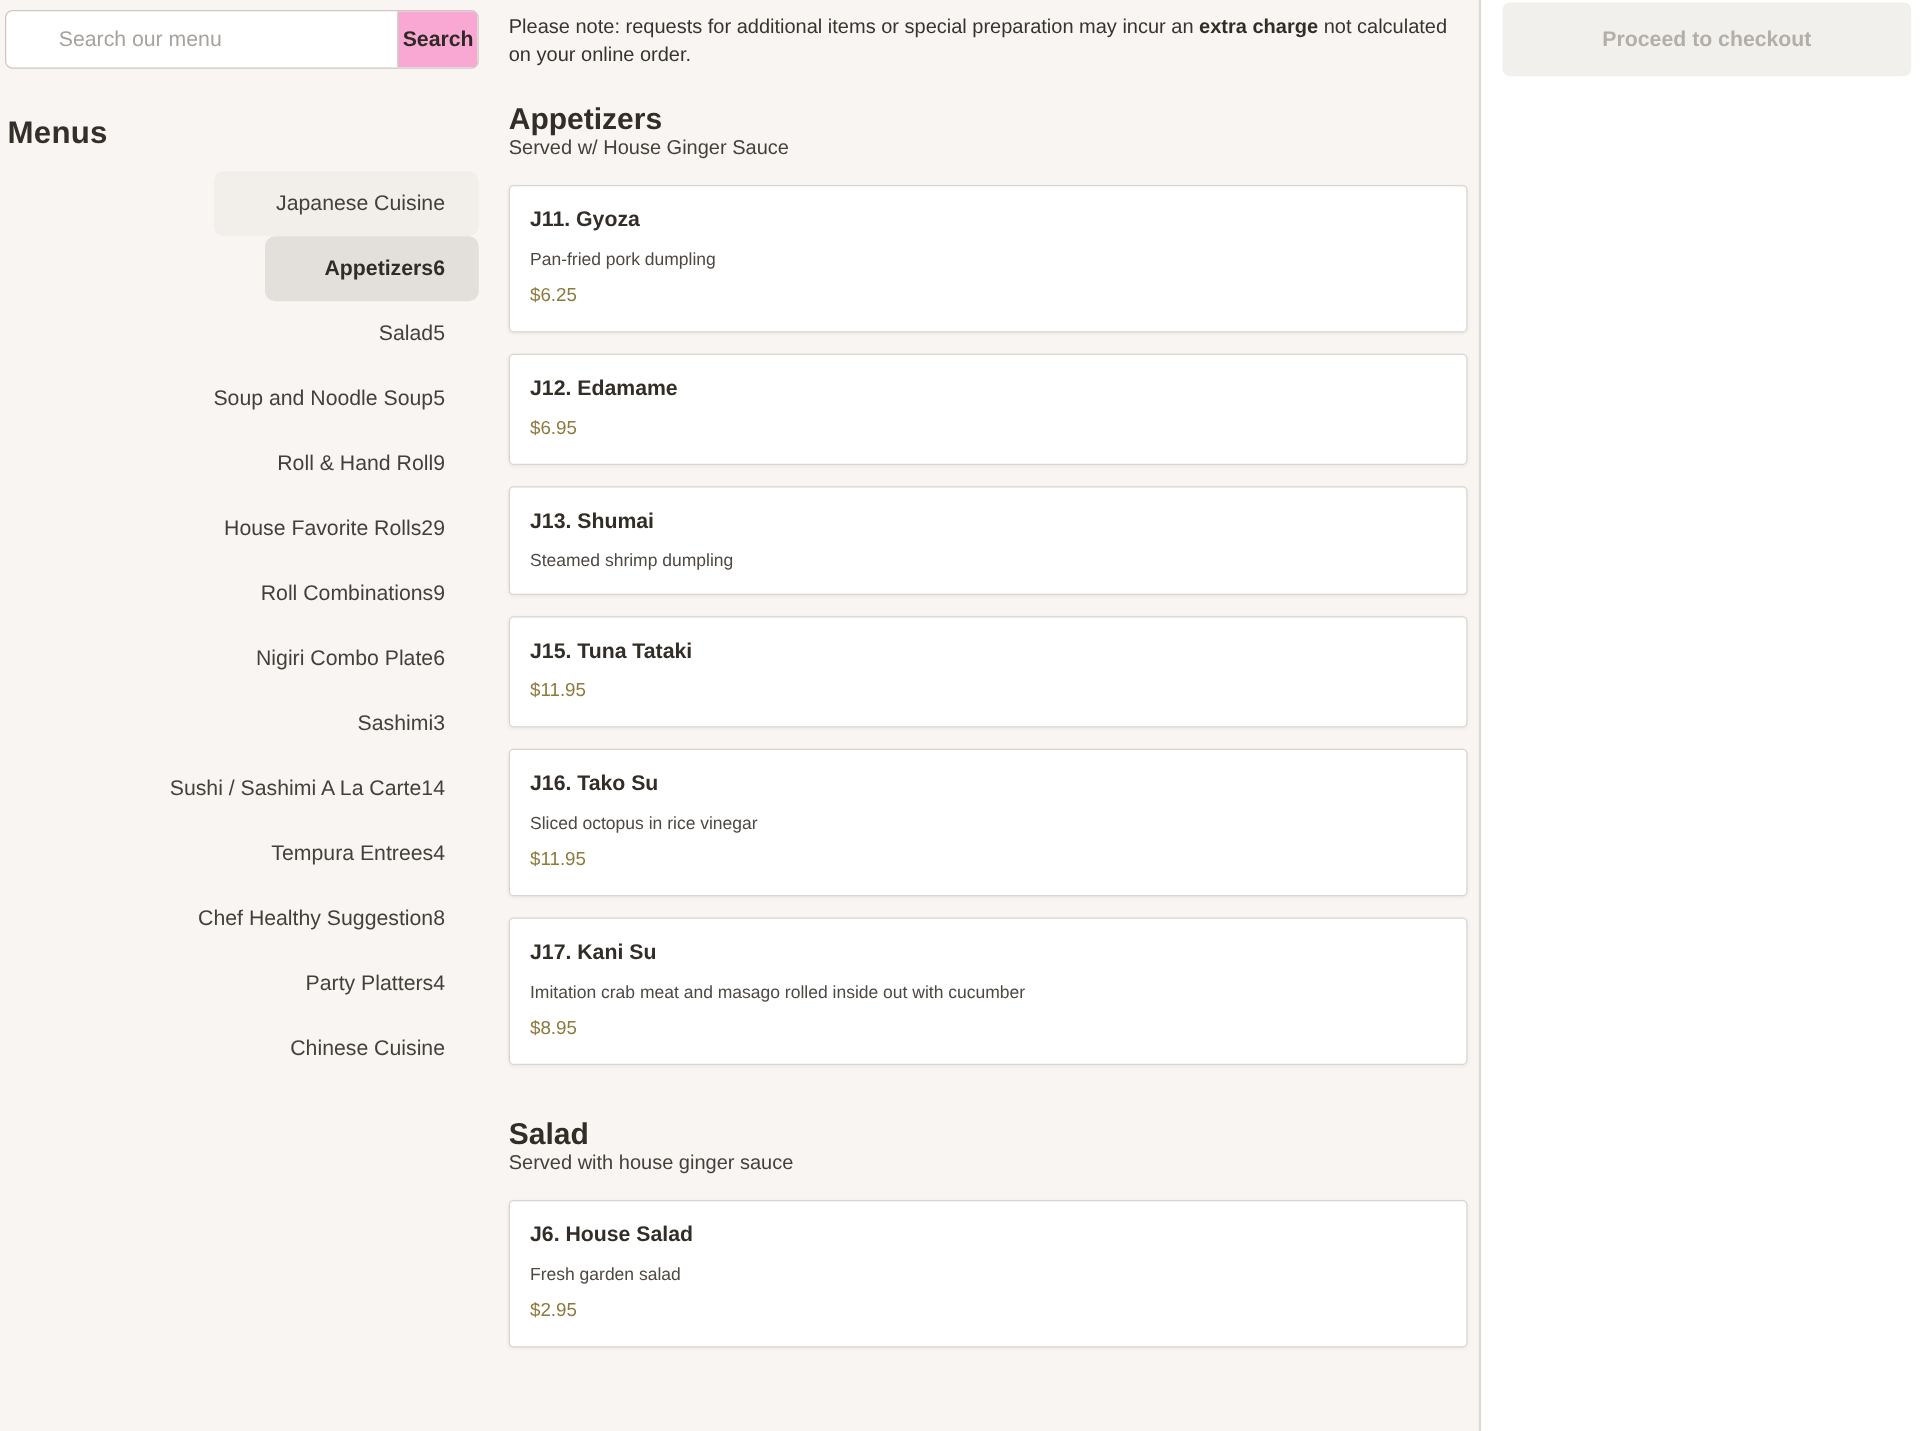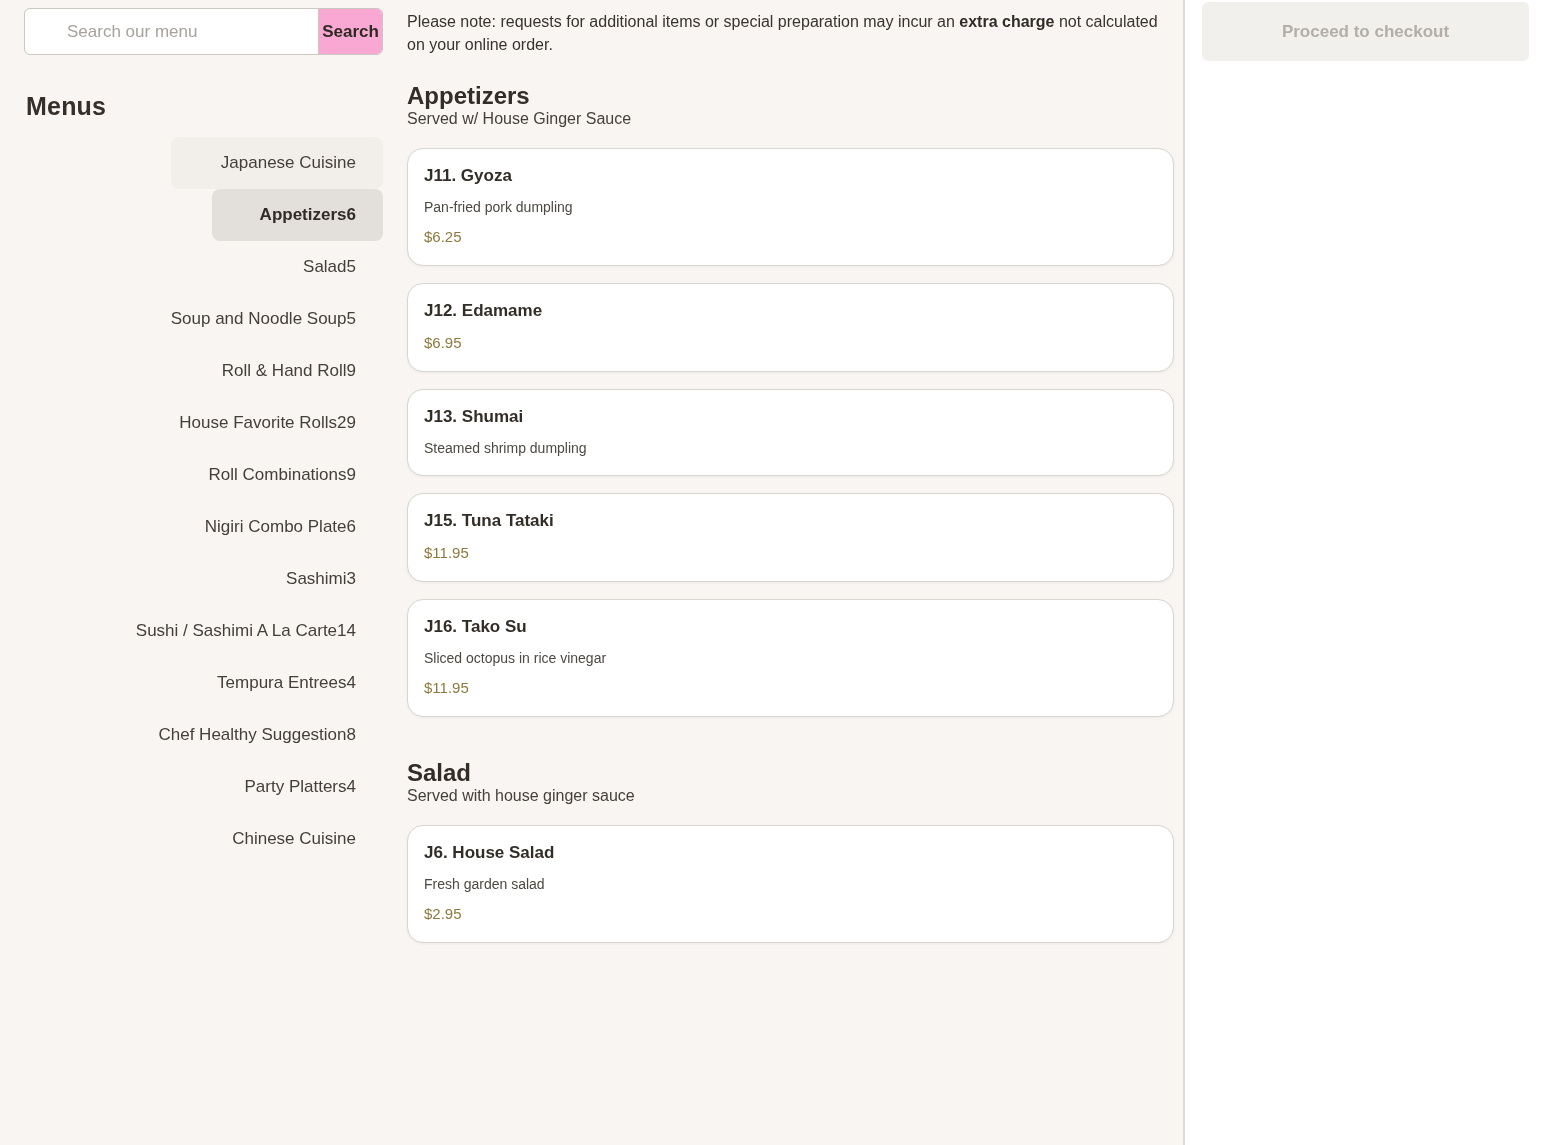--- a/index.html
+++ b/index.html
@@ -8,21 +8,21 @@
     display: flex;
     background: #f8f5f2;
     font-family: "Liberation Sans", "DejaVu Sans", sans-serif;
     color: #3a342e;
   }
 
   
   .sidebar {
     width: 383px;
     flex-shrink: 0;
-    padding: 8px 0 0 24px;
+    padding: 8px 0 0 4px;
   }
   .search-bar {
     display: flex;
     align-items: stretch;
     height: 47px;
     background: #ffffff;
     border: 1px solid #cbc7c1;
     border-radius: 6px;
     overflow: hidden;
   }
@@ -100,21 +100,21 @@
     color: #332d27;
   }
   .section-subtitle {
     font-size: 16px;
     color: #46403a;
   }
   .card-list { margin-top: 20px; }
   .card {
     background: #ffffff;
     border: 1px solid #d9d5cf;
-    border-radius: 16px;
+    border-radius: 4px;
     box-shadow: 0 1px 3px rgba(0,0,0,0.05);
     padding: 17px 16px 19px 16px;
     margin-bottom: 17px;
     cursor: pointer;
   }
   .card-title {
     font-size: 17px;
     font-weight: 700;
     color: #332d27;
     line-height: 20px;
@@ -247,20 +247,25 @@
       <div class="card">
         <div class="card-title">J15. Tuna Tataki</div>
 
         <div class="card-price">$11.95</div>
       </div>
       <div class="card">
         <div class="card-title">J16. Tako Su</div>
         <div class="card-desc">Sliced octopus in rice vinegar</div>
         <div class="card-price">$11.95</div>
       </div>
+      <div class="card">
+        <div class="card-title">J17. Kani Su</div>
+        <div class="card-desc">Imitation crab meat and masago rolled inside out with cucumber</div>
+        <div class="card-price">$8.95</div>
+      </div>
     </div>
   </section>
 
   <section class="menu-section">
     <h1 class="section-title">Salad</h1>
     <p class="section-subtitle">Served with house ginger sauce</p>
     <div class="card-list">
       <div class="card">
         <div class="card-title">J6. House Salad</div>
         <div class="card-desc">Fresh garden salad</div>

